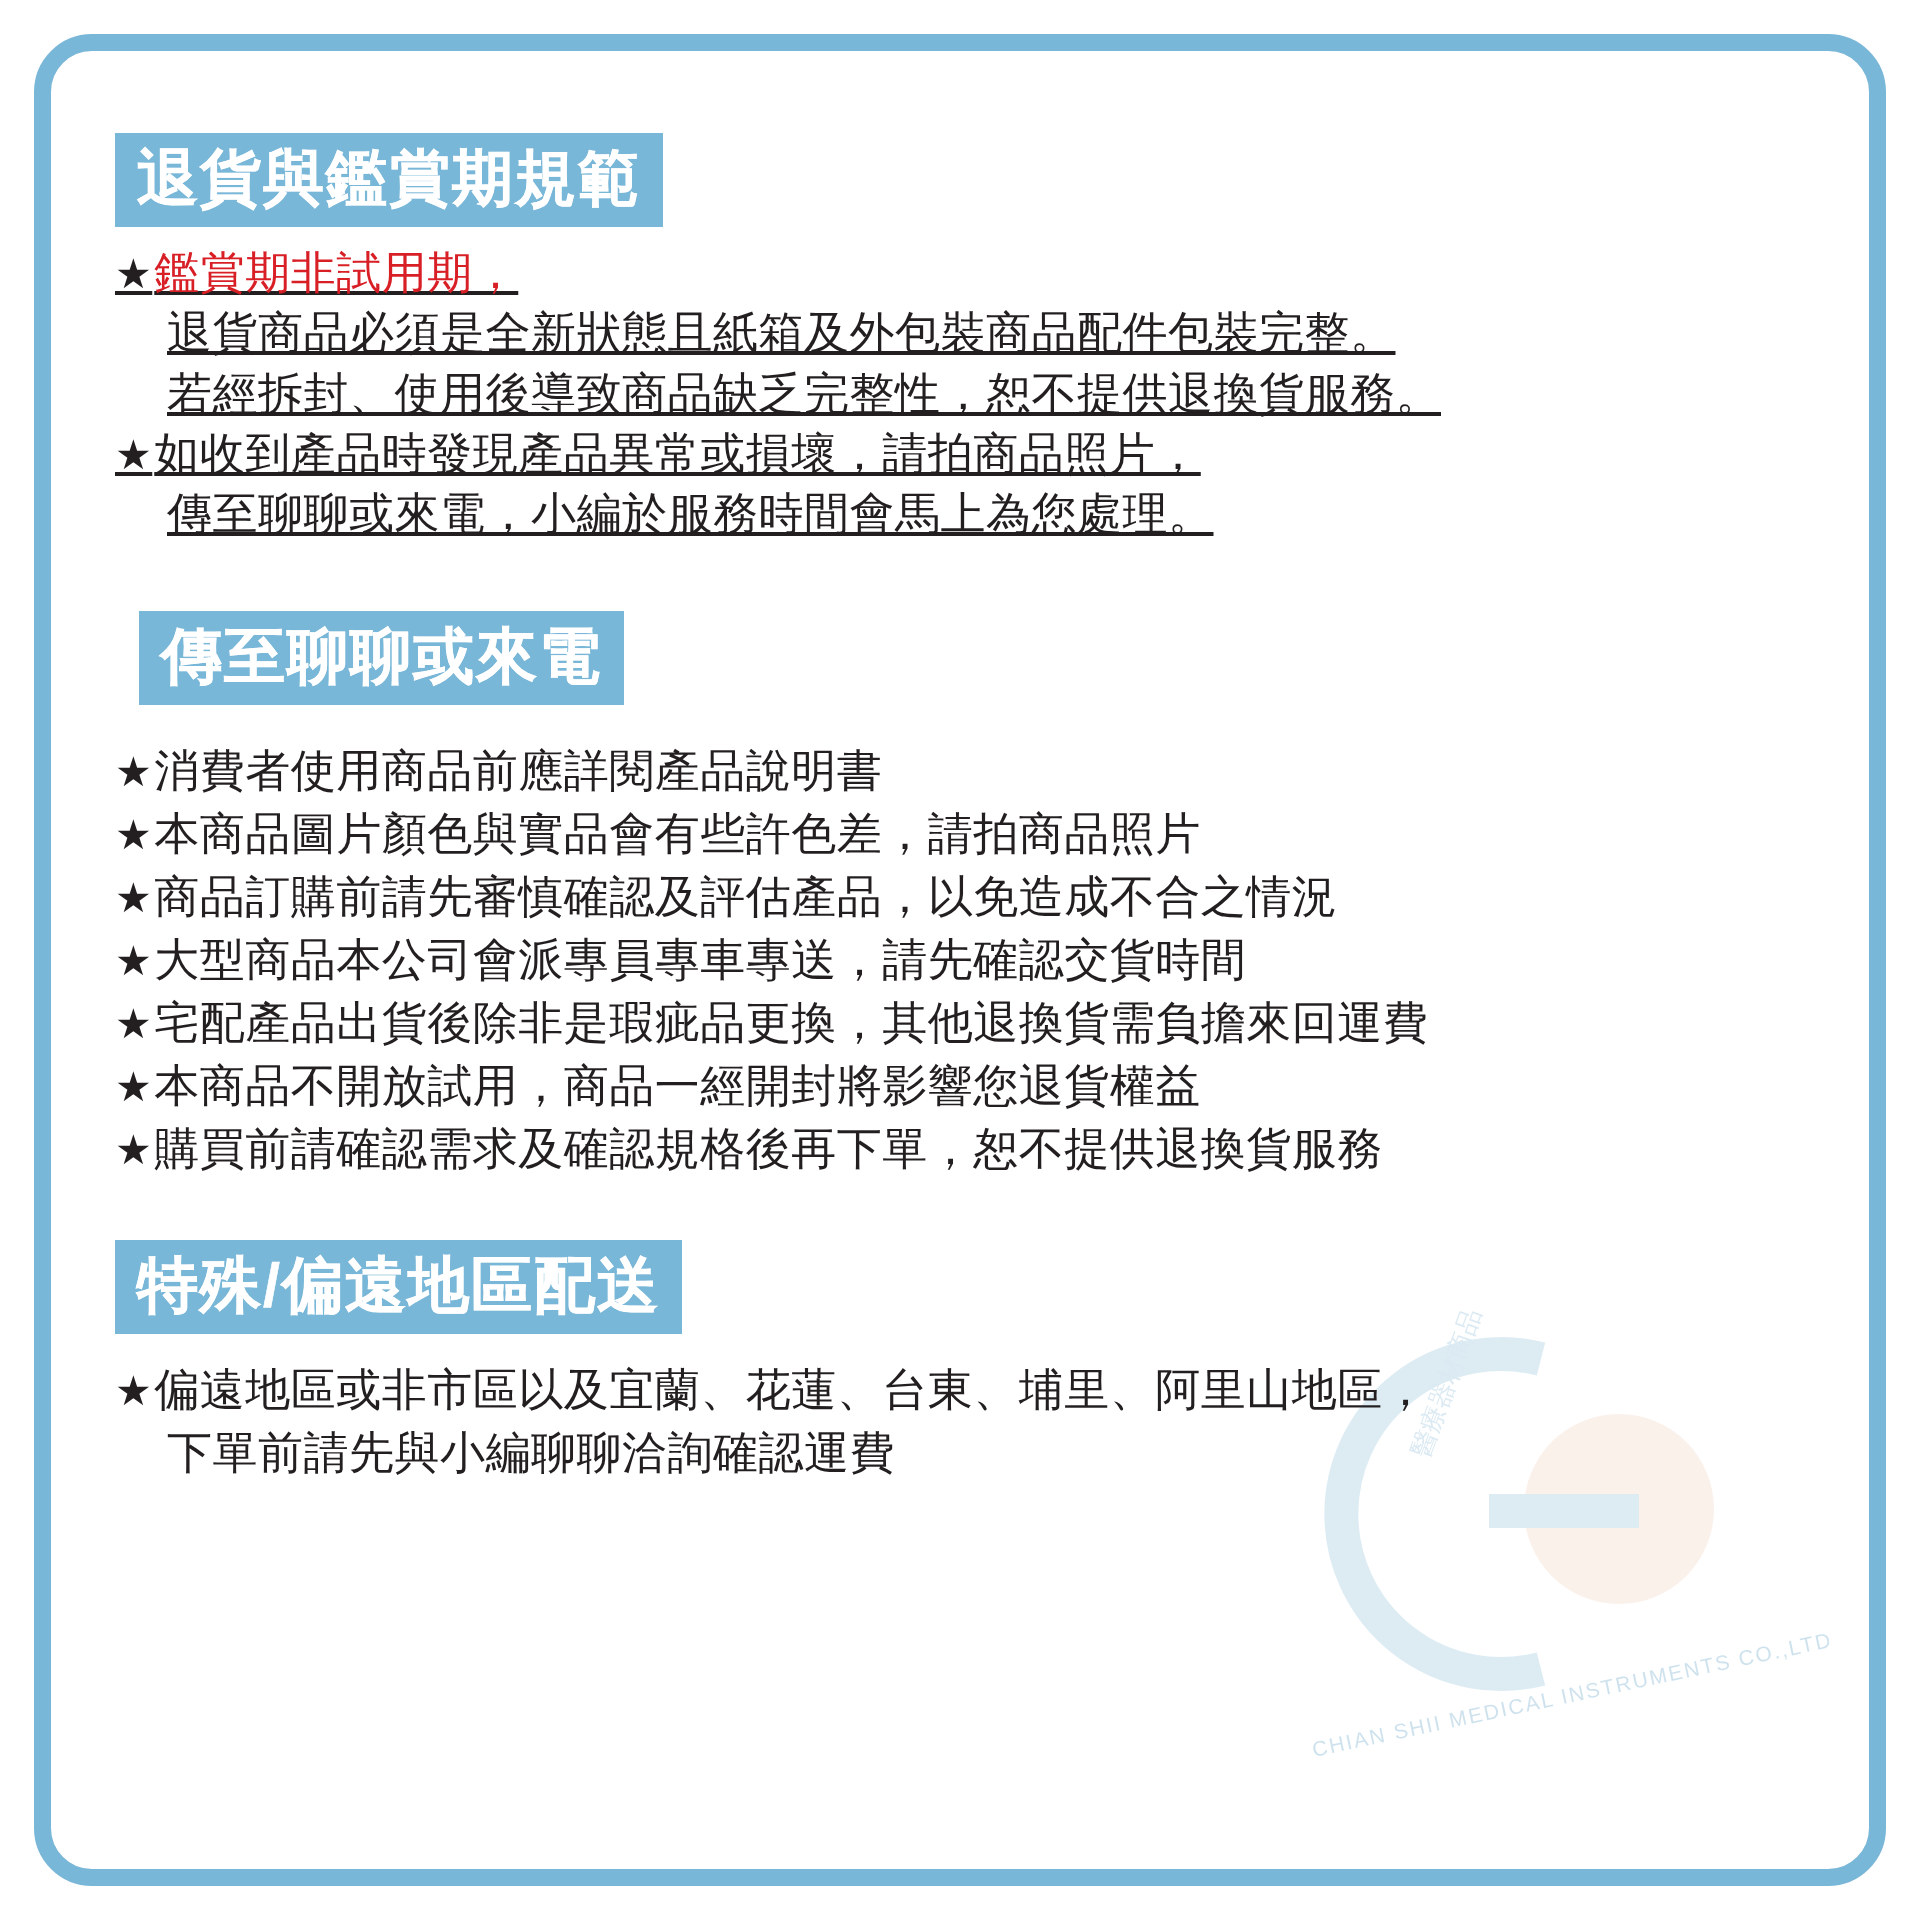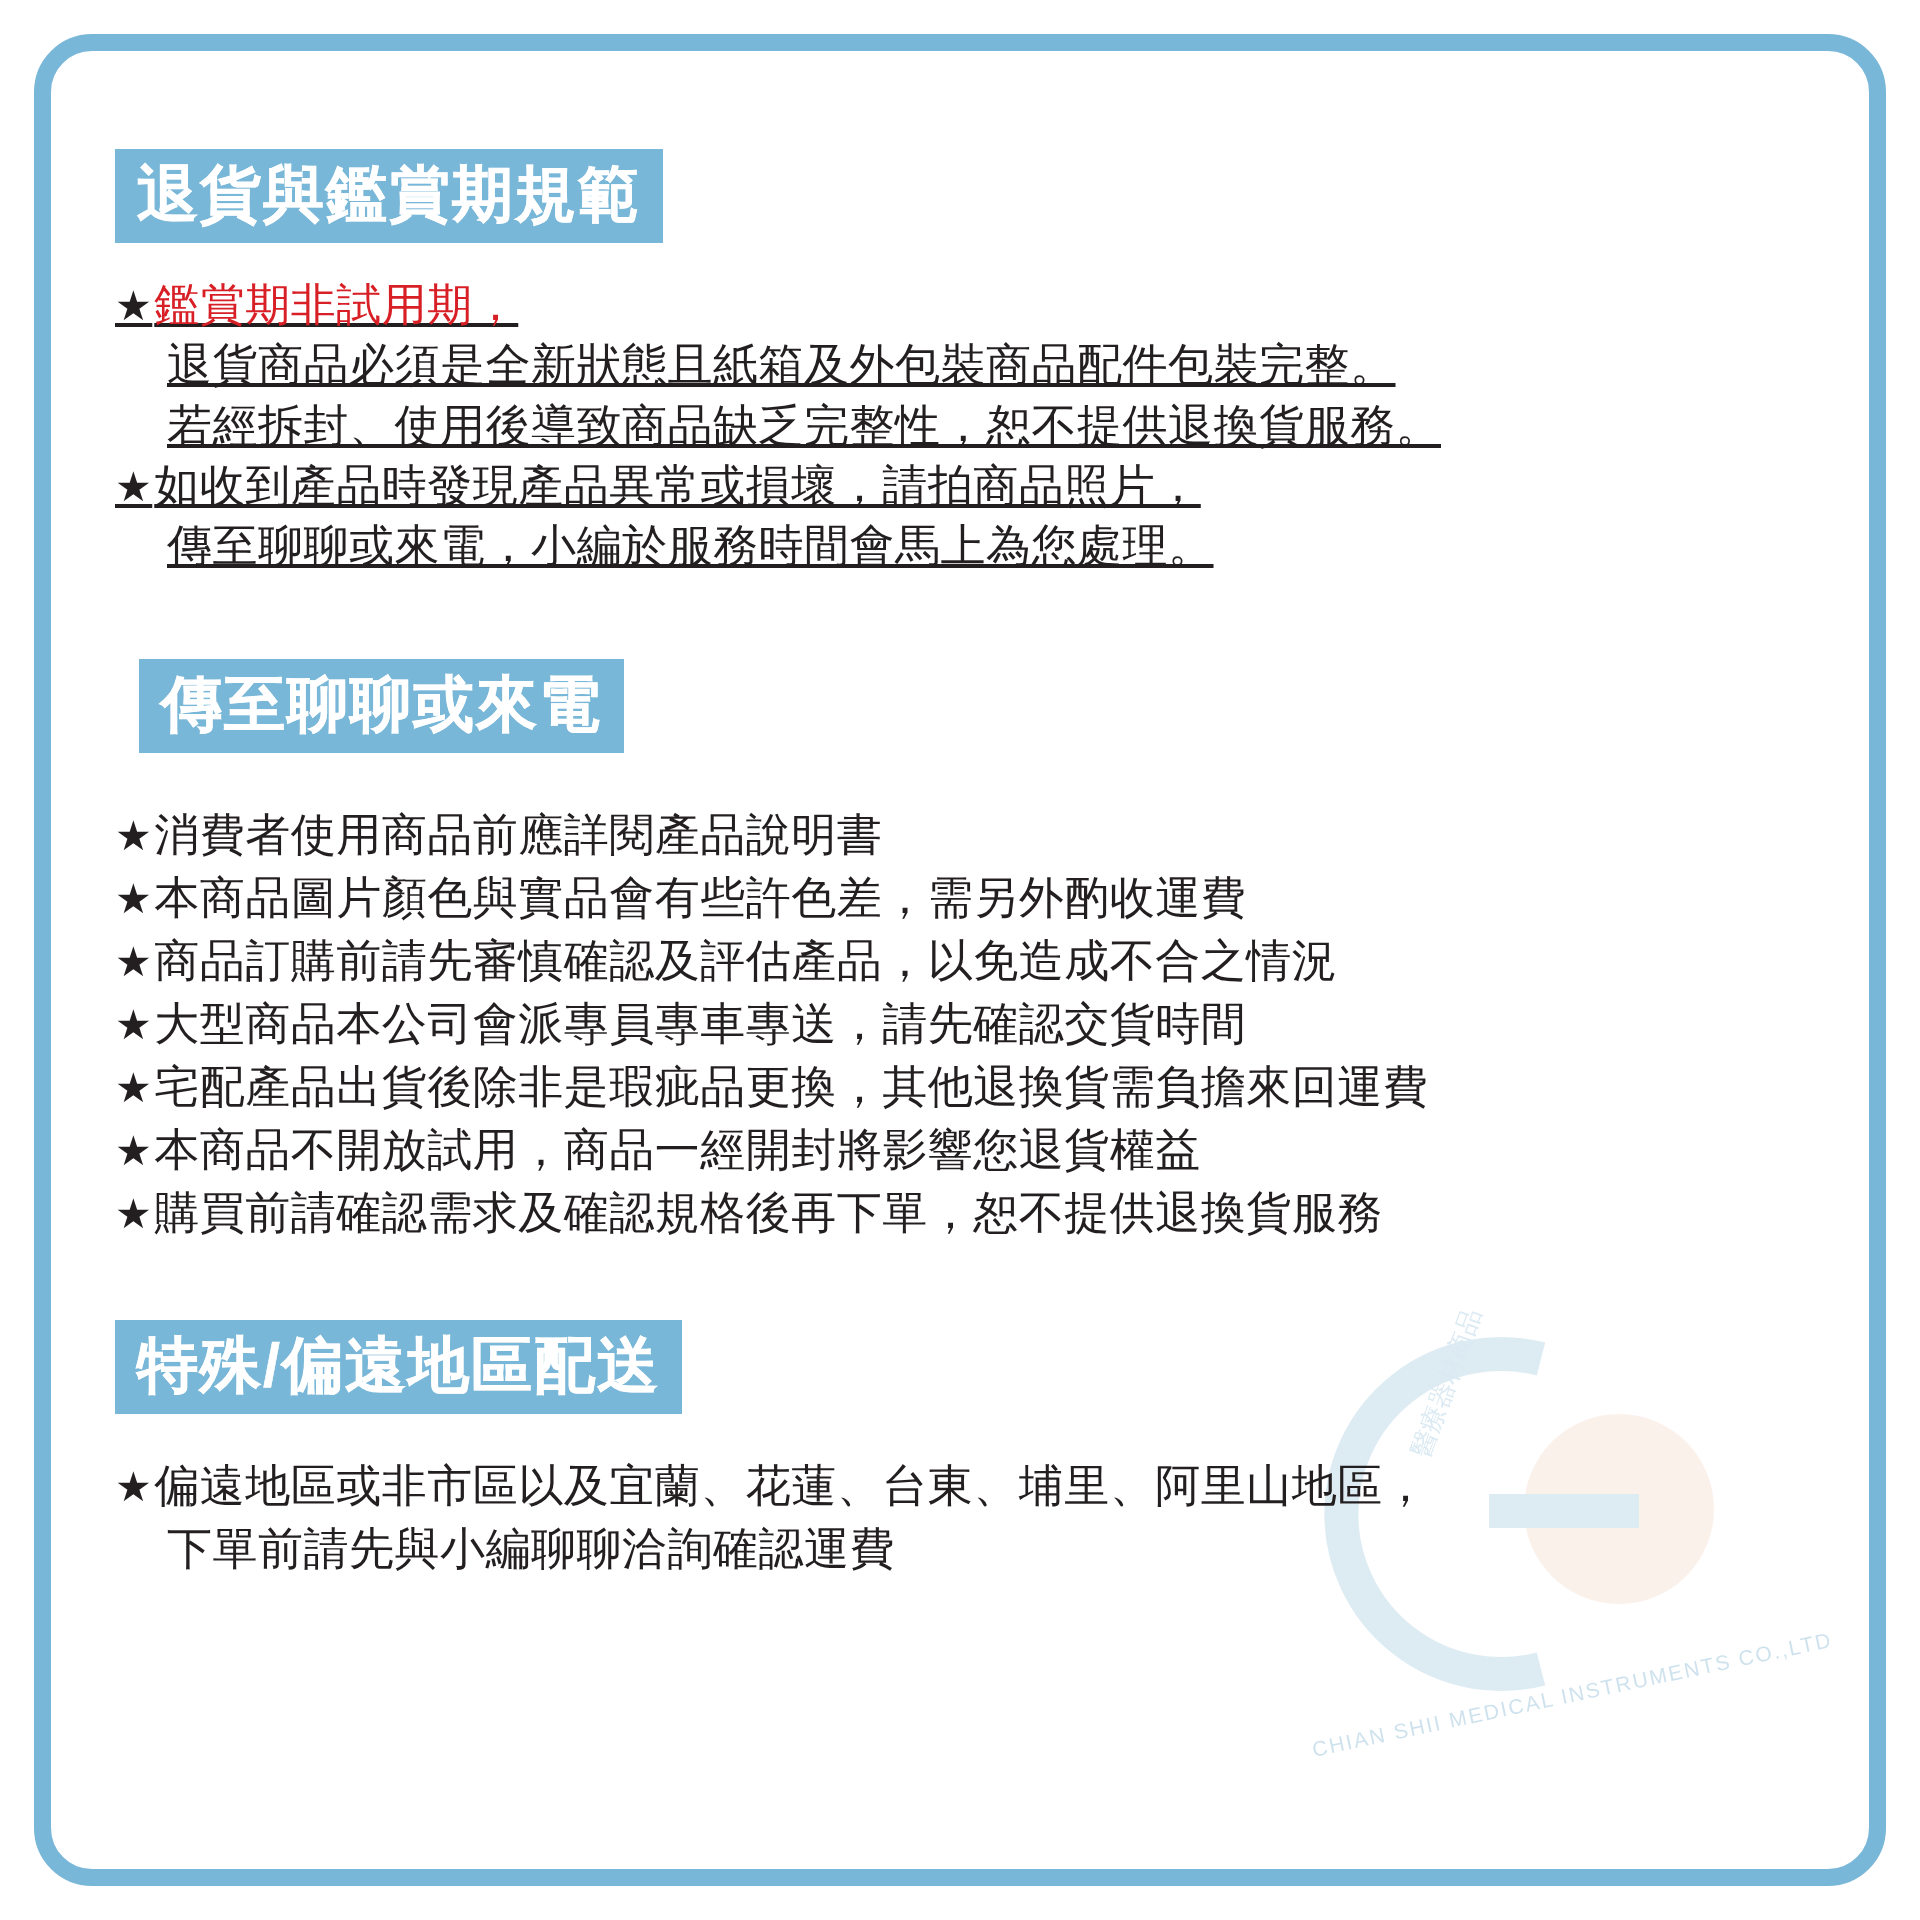--- a/index.html
+++ b/index.html
@@ -54,21 +54,21 @@
 
   .heading {
     display: inline-block;
     background: #79b7d8;
     color: #ffffff;
     font-weight: bold;
     font-size: 61px;
     line-height: 1.28;
     letter-spacing: 2px;
     padding: 6px 22px 10px 22px;
-    margin: 16px;
+    margin: 0;
     white-space: nowrap;
     -webkit-text-stroke: 0.6px #ffffff;
   }
 
   .heading.indent-1 { margin-left: 0px; }
   .heading.indent-2 { margin-left: 24px; }
 
   .section-1 { margin-top: 22px; }
   .section-2 { margin-top: 66px; }
   .section-3 { margin-top: 60px; }
@@ -170,21 +170,21 @@
         </ul>
       </div>
 
       <div class="section-2">
         <h2 class="heading indent-2">傳至聊聊或來電</h2>
         <ul class="body-list list-2">
           <li class="body-line">
             <span class="star">★</span><span>消費者使用商品前應詳閱產品說明書</span>
           </li>
           <li class="body-line">
-            <span class="star">★</span><span>本商品圖片顏色與實品會有些許色差，需另外酌收運費</span>
+            <span class="star">★</span><span>本商品圖片顏色與實品會有些許色差，請拍商品照片</span>
           </li>
           <li class="body-line">
             <span class="star">★</span><span>商品訂購前請先審慎確認及評估產品，以免造成不合之情況</span>
           </li>
           <li class="body-line">
             <span class="star">★</span><span>大型商品本公司會派專員專車專送，請先確認交貨時間</span>
           </li>
           <li class="body-line">
             <span class="star">★</span><span>宅配產品出貨後除非是瑕疵品更換，其他退換貨需負擔來回運費</span>
           </li>

